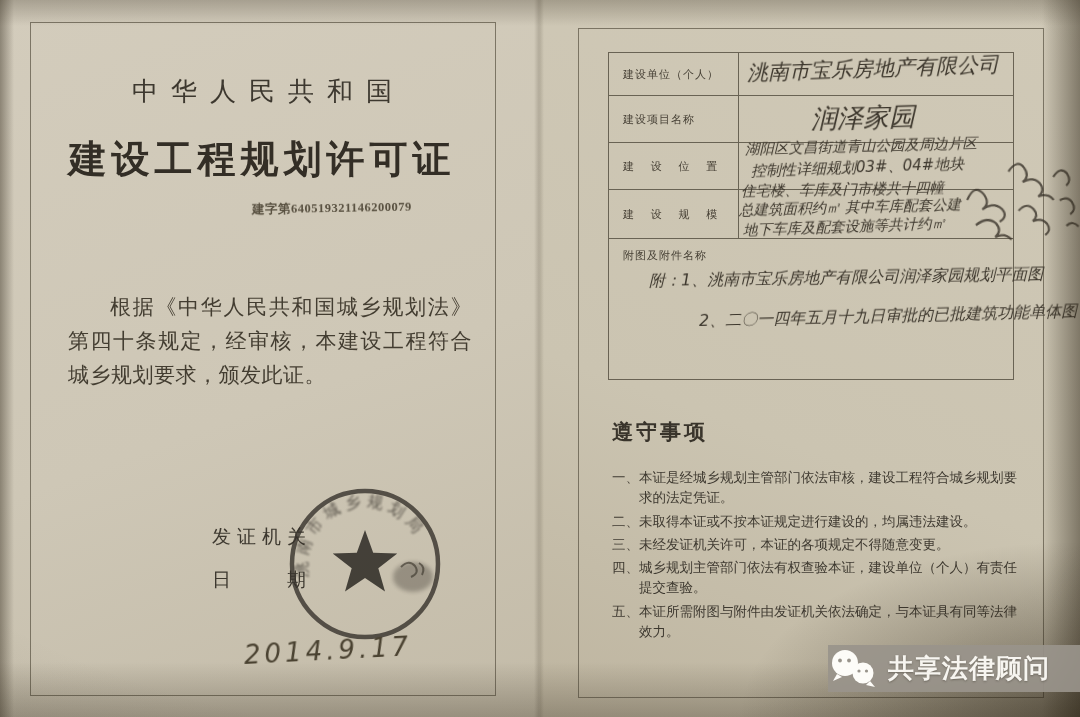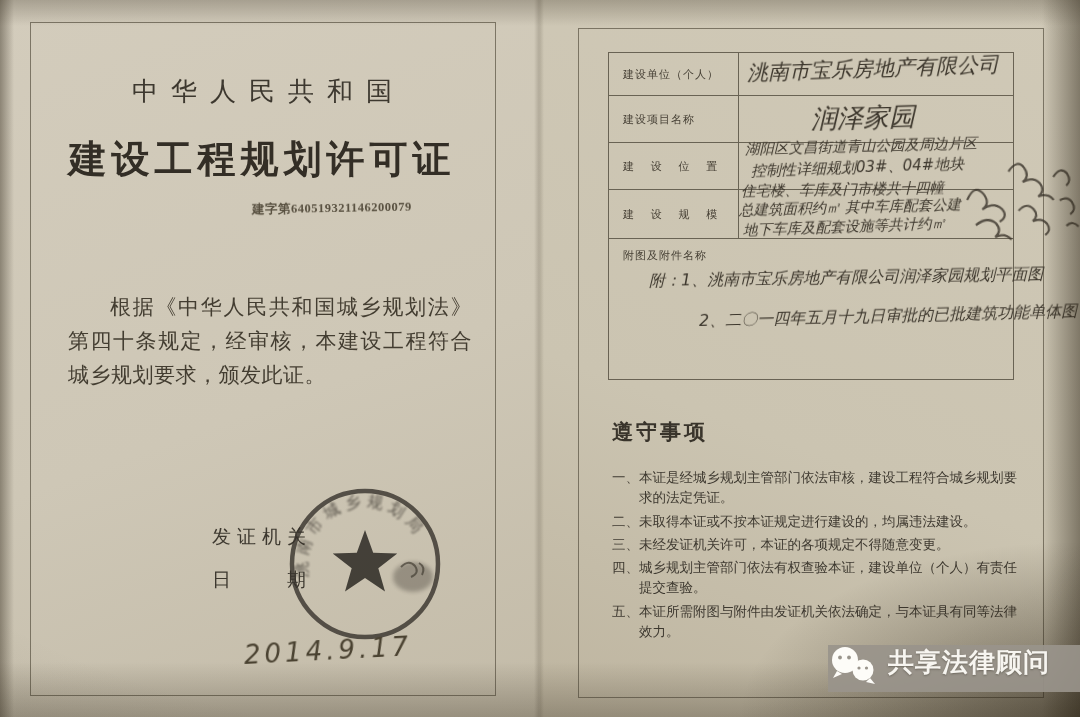--- a/index.html
+++ b/index.html
@@ -48,21 +48,21 @@
   .hwline{position:absolute;}
 
   #rules-title{position:absolute;left:72px;top:418px;font-size:21px;font-weight:700;
     letter-spacing:3px;color:#39342b;filter:blur(.35px);}
   #rules-list{position:absolute;left:72px;top:468px;width:410px;font-size:13.5px;line-height:1.5;
     color:#3e3930;filter:blur(.3px);}
   .rule-item{padding-left:27px;text-indent:-27px;margin-bottom:3px;}
 
   
   #watermark-bar{position:absolute;left:828px;top:645px;width:252px;height:47px;
-    background:rgba(153,148,139,.92);display:flex;}
+    background:rgba(153,148,139,.92);display:flex;align-items:center;}
   #watermark-text{font-family:"Liberation Sans", sans-serif;font-size:26px;font-weight:700;
     color:#f7f5f0;letter-spacing:1px;text-shadow:0 1px 2px rgba(60,55,45,.45);margin-left:8px;}
 
   
   #vignette{position:absolute;inset:0;pointer-events:none;
     background:
       radial-gradient(45% 35% at 100% 100%, rgba(40,32,18,.55), rgba(40,32,18,0) 70%),
       linear-gradient(to right, rgba(55,47,33,.45) 0px, rgba(55,47,33,0) 14px),
       linear-gradient(to left, rgba(50,42,28,.5) 0px, rgba(50,42,28,0) 38px),
       linear-gradient(to bottom, rgba(55,47,33,.28) 0px, rgba(55,47,33,0) 26px),

